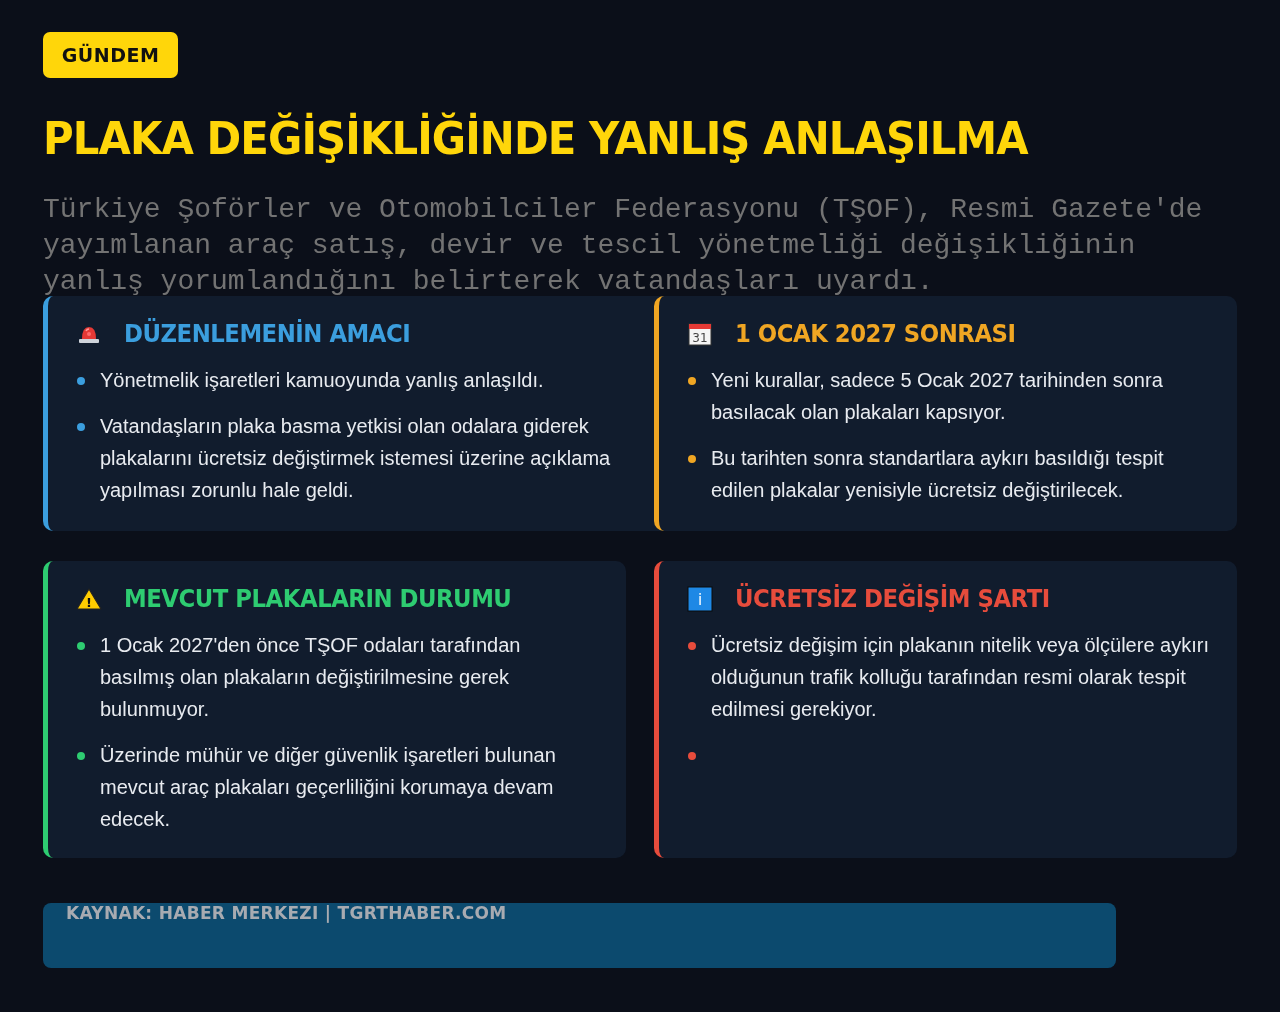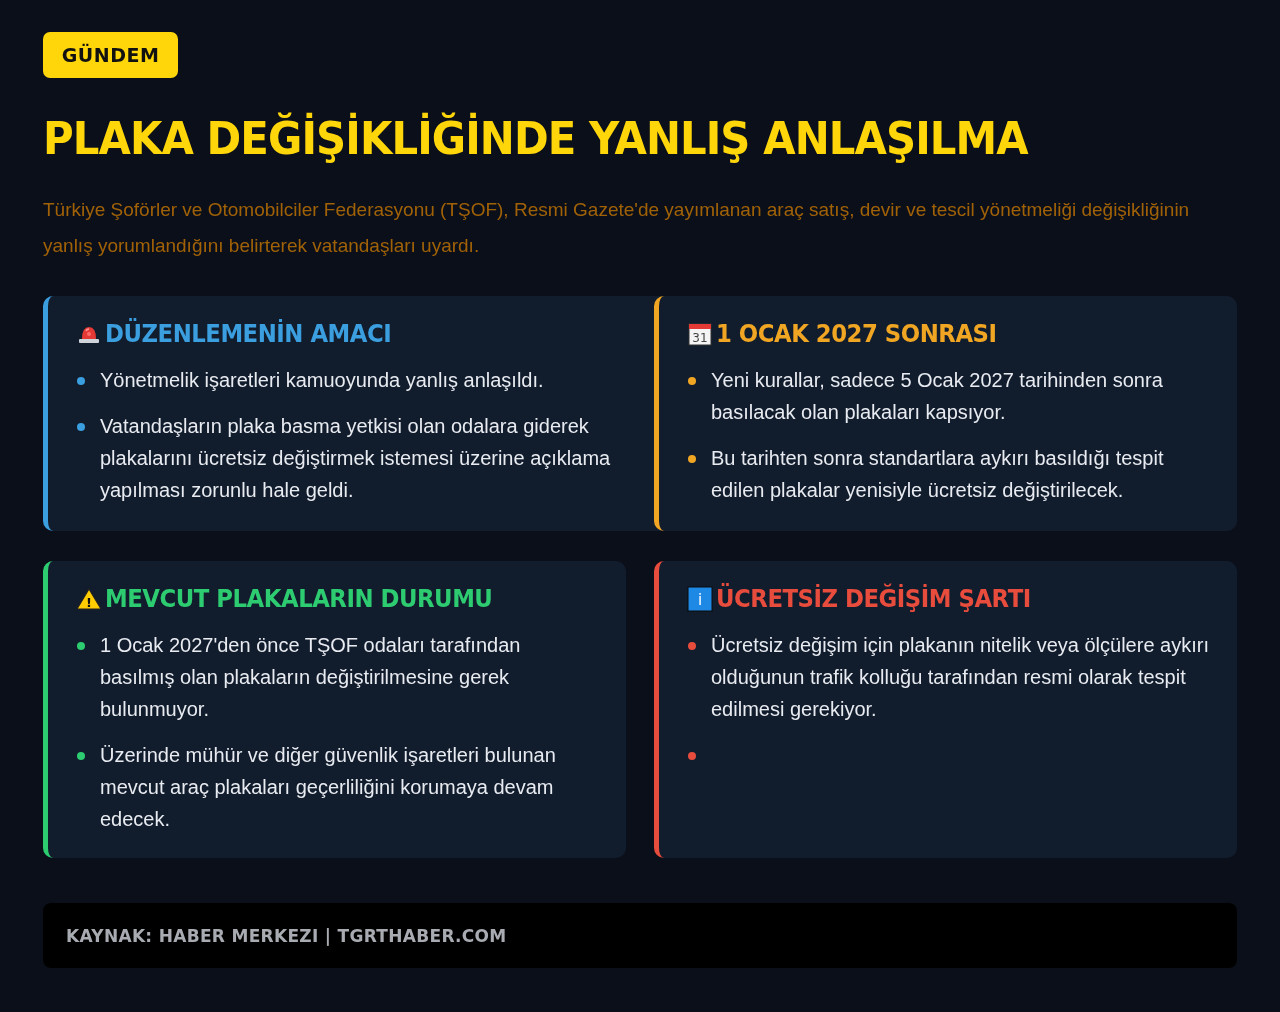--- a/index.html
+++ b/index.html
@@ -12,33 +12,33 @@
     font-family: "DejaVu Sans", sans-serif;
   }
   .title {
     position: absolute; left: 43px; top: 112px; width: 1200px;
     color: #ffd60a; font-weight: 700; font-size: 45px; letter-spacing: -1px;
     font-family: "DejaVu Sans", sans-serif; white-space: nowrap;
     transform: scaleX(0.93); transform-origin: left center;
   }
   .lead {
     position: absolute; left: 43px; top: 192px; width: 1200px;
-    font-size: 19px; line-height: 36px; color: #a16207;
-    font-family: Liberation Sans, sans-serif;
+    font-size: 28px; line-height: 36px; color: #737373;
+    font-family: Liberation Mono, monospace;
   }
   .card {
     position: absolute; background: #111c2d; border-radius: 10px;
     border-left: 5px solid #3b9ede; padding: 22px 28px 0 28px;
   }
   .card.c1 { left: 43px; top: 296px; width: 632px; height: 235px; border-left-color: #3b9ede; }
   .card.c2 { left: 654px; top: 296px; width: 583px; height: 235px; border-left-color: #f0a623; }
   .card.c3 { left: 43px; top: 561px; width: 583px; height: 297px; border-left-color: #2ecc71; }
   .card.c4 { left: 654px; top: 561px; width: 583px; height: 297px; border-left-color: #e74c3c; }
   .card-head { display: flex; align-items: center; height: 32px; margin-bottom: 14px; }
-  .card-icon { width: 26px; height: 26px; display: inline-flex; align-items: center; justify-content: center; margin-right: 3px; }
+  .card-icon { width: 26px; height: 26px; display: inline-flex; align-items: center; justify-content: center; margin-right: 22px; }
   .card-title {
     font-weight: 700; font-size: 24px; letter-spacing: -0.5px;
     font-family: "DejaVu Sans", sans-serif; white-space: nowrap;
     transform: scaleX(0.95); transform-origin: left center;
   }
   .c1 .card-title { color: #3b9ede; }
   .c2 .card-title { color: #f0a623; }
   .c3 .card-title { color: #2ecc71; }
   .c4 .card-title { color: #e74c3c; }
   ul.bullets { list-style: none; }
@@ -47,22 +47,22 @@
     margin-bottom: 14px; color: #e8ebf0; font-family: "Liberation Sans", sans-serif;
   }
   ul.bullets li .dot {
     position: absolute; left: 1px; top: 13px; width: 8px; height: 8px; border-radius: 50%;
   }
   .c1 .dot { background: #3b9ede; }
   .c2 .dot { background: #f0a623; }
   .c3 .dot { background: #2ecc71; }
   .c4 .dot { background: #e74c3c; }
   .footer {
-    position: absolute; left: 43px; top: 903px; width: 1194px; height: 65px;
-    background: #000000; border-radius: 8px; display: flex; align-items: center; padding-left: 23px;
+    position: absolute; left: 43px; top: 903px; width: 1073px; height: 65px;
+    background: #0c4a6e; border-radius: 8px; display: flex; align-items: flex-start; padding-left: 23px;
   }
   .footer span {
     color: #a8abb1; font-weight: 700; font-size: 17px; letter-spacing: 0.3px;
     font-family: "DejaVu Sans", sans-serif;
   }
 </style>
 </head>
 <body>
 
 <div class="badge">GÜNDEM</div>

